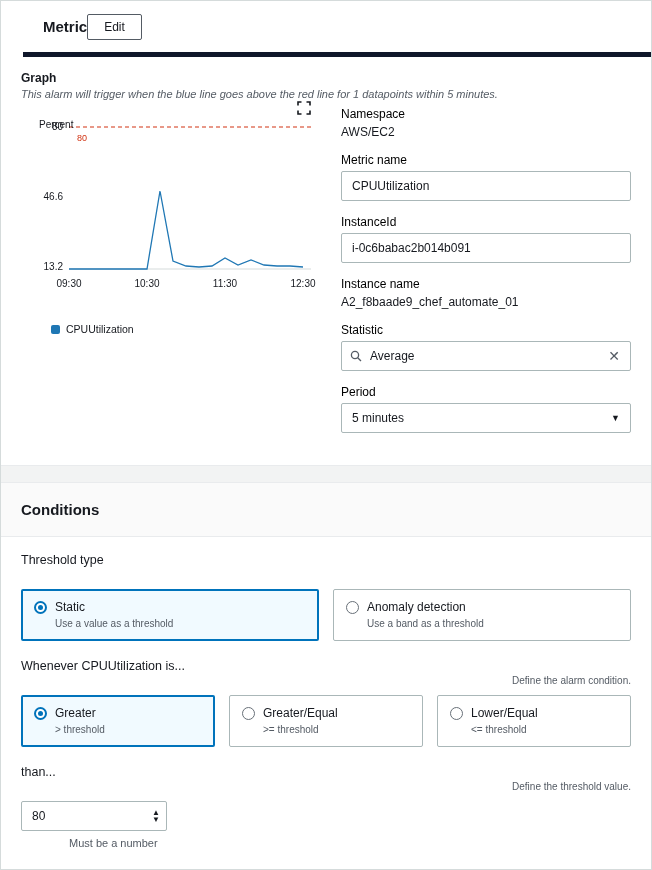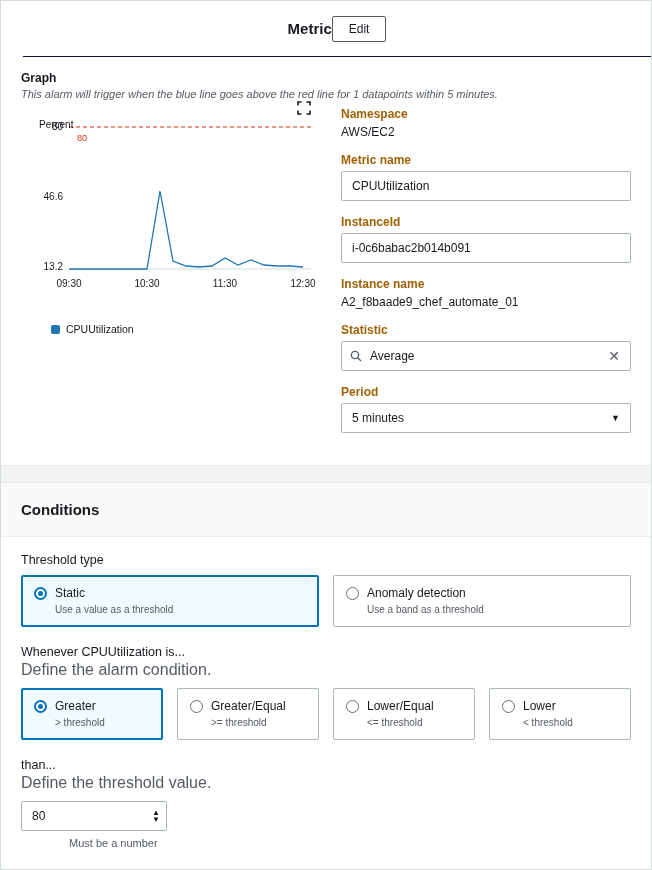--- a/index.html
+++ b/index.html
@@ -14,23 +14,23 @@
     background: #ffffff;
     border: 1px solid #d5dbdb;
     overflow: hidden;
   }
 
   
   .panel-header {
     height: 56px;
     display: flex;
     align-items: center;
-    justify-content: center;
+    justify-content: flex-start;
     padding: 0 20px;
-    border-bottom: 1px solid #0f172a;
+    border-bottom: 5px solid #0f172a;
     background: #fff;
     margin-left: 22px;
   }
   .panel-title {
     font-size: 15px;
     font-weight: bold;
     color: #16191f;
   }
   .btn-edit {
     border: 1px solid #545b64;
@@ -89,22 +89,22 @@
   }
   .legend-swatch {
     width: 9px; height: 9px;
     background: #1f77b4;
     border-radius: 2px;
     display: inline-block;
   }
 
   .field-label {
     font-size: 12px;
-    font-weight: bold;
-    color: #a16207;
+    font-weight: normal;
+    color: #000000;
     margin-bottom: 4px;
   }
   .field-value {
     font-size: 12px;
     color: #16191f;
     margin-bottom: 14px;
   }
   .input-box {
     height: 30px;
     border: 1px solid #aab7b8;
@@ -191,23 +191,24 @@
     margin-top: 4px;
     padding-left: 21px;
   }
 
   .grp-label {
     font-size: 12.5px;
     color: #16191f;
     margin-bottom: 2px;
   }
   .grp-desc {
-    font-size: 16px;
+    font-size: 10px;
     color: #545b64;
     margin-bottom: 9px;
+    text-align: right;
   }
 
   .quad-row { display: flex; gap: 14px; margin-bottom: 18px; align-items: flex-end; }
   .quad {
     flex: 1;
     border: 1px solid #aab7b8;
     border-radius: 2px;
     padding: 10px 12px 11px 12px;
     background: #fff;
     cursor: pointer;
@@ -338,21 +339,21 @@
     </div>
   </div>
 
   <div class="band"></div>
 
   <div class="cond-header">
     <div class="panel-title">Conditions</div>
   </div>
 
   <div class="cond-body">
-    <div class="grp-label" style="margin-bottom:8px;">Threshold type</div>
+    <div class="grp-label" style="margin-bottom:22px;">Threshold type</div>
 
     <div class="tile-row">
       <div class="tile selected">
         <div class="tile-line">
           <span class="radio on"></span>
           <span class="tile-title">Static</span>
         </div>
         <div class="tile-sub">Use a value as a threshold</div>
       </div>
       <div class="tile">
@@ -381,27 +382,20 @@
           <span class="tile-title">Greater/Equal</span>
         </div>
         <div class="tile-sub">&gt;= threshold</div>
       </div>
       <div class="quad">
         <div class="tile-line">
           <span class="radio"></span>
           <span class="tile-title">Lower/Equal</span>
         </div>
         <div class="tile-sub">&lt;= threshold</div>
-      </div>
-      <div class="quad">
-        <div class="tile-line">
-          <span class="radio"></span>
-          <span class="tile-title">Lower</span>
-        </div>
-        <div class="tile-sub">&lt; threshold</div>
       </div>
     </div>
 
     <div class="grp-label">than...</div>
     <div class="grp-desc">Define the threshold value.</div>
 
     <div class="num-wrap">
       <span class="val">80</span>
       <span class="spin">
         <span>▲</span>

